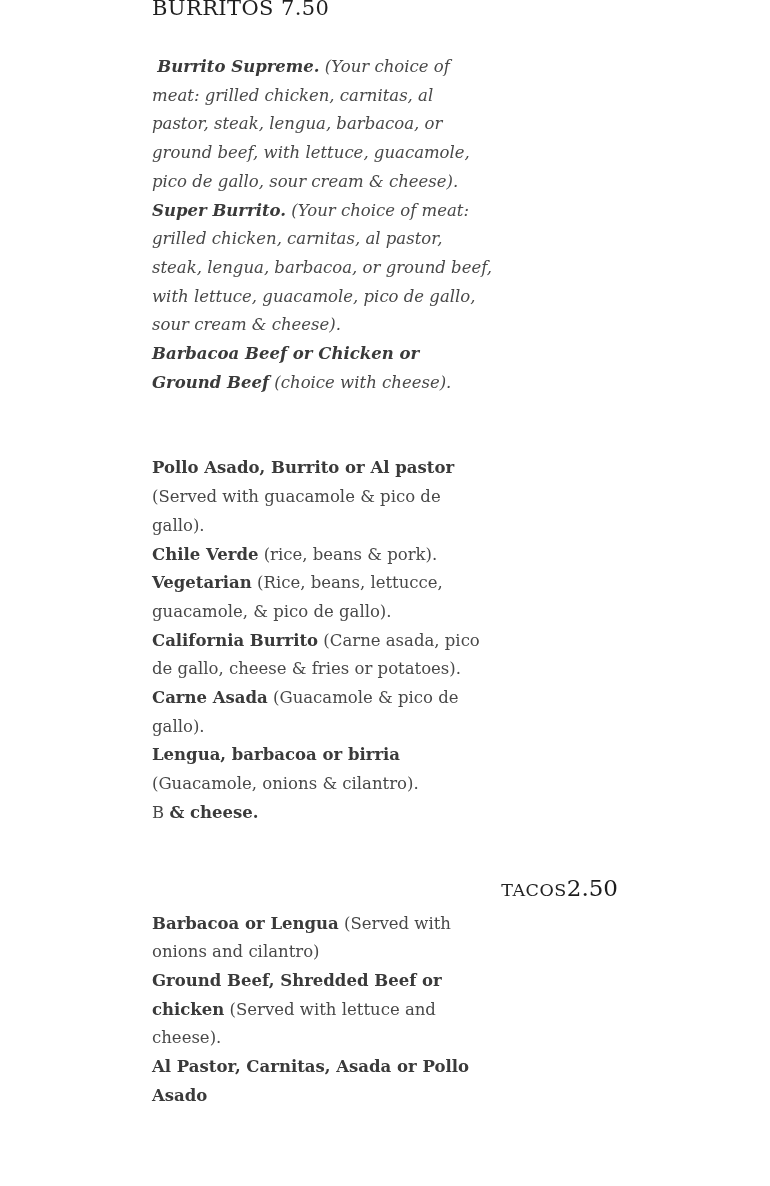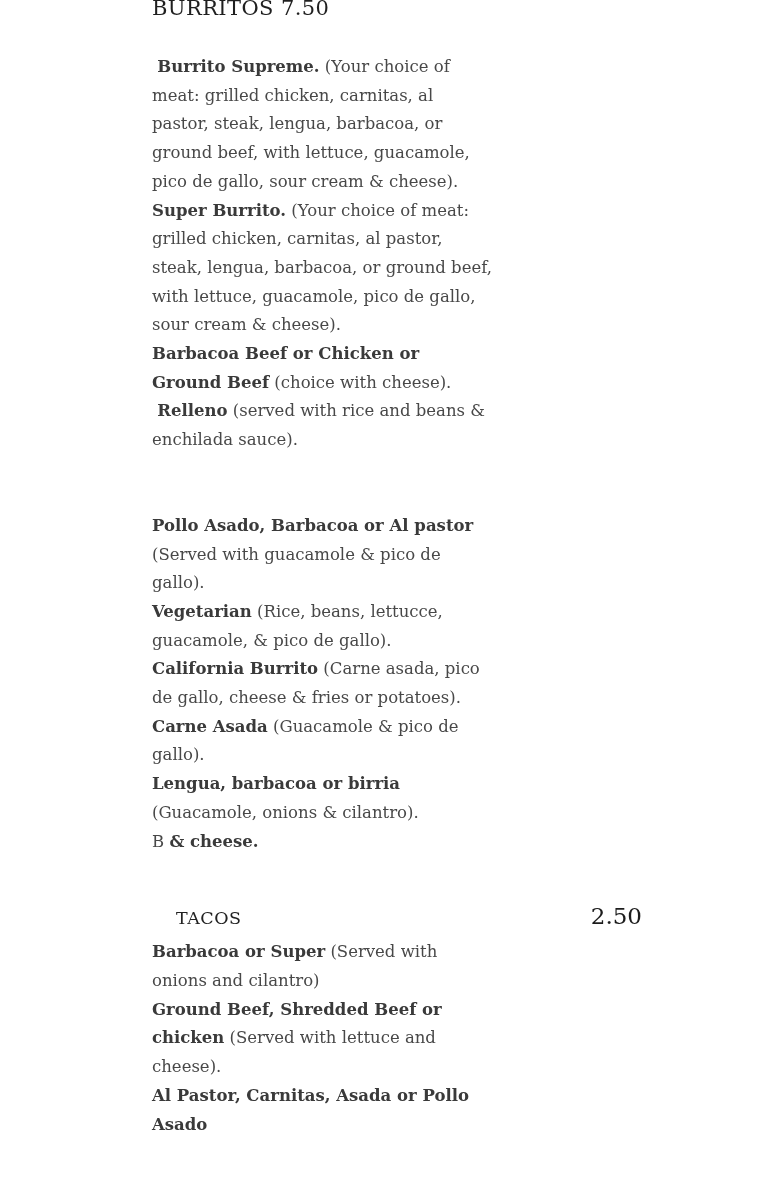--- a/index.html
+++ b/index.html
@@ -38,30 +38,29 @@
     line-height: 28.7px;
   }
   .items p.item {
     margin: 0;
     padding: 0;
   }
   .items b {
     font-weight: 700;
     color: #3a3a3a;
   }
-  .group-first { margin-top: 35px; }
+  .group-first { margin-top: 35px; font-style: italic; }
   .group-spaced { margin-top: 57px; }
   .section-header-row {
     width: 466px;
     display: flex;
-    justify-content: space-between;
+    justify-content: flex-end;
     align-items: baseline;
     margin-top: 48px;
     margin-bottom: 8px;
-    margin-left: 24px;
   }
   h2.sub-title {
     font-family: "DejaVu Serif", serif;
     font-size: 17.5px;
     line-height: 24px;
     font-weight: 400;
     color: #222222;
     letter-spacing: 0.5px;
     margin: 0;
   }
@@ -79,41 +78,41 @@
 <div class="page">
   <div class="content">
 
     <div>
       <h1 class="section-title">BURRITOS 7.50</h1>
 
       <div class="items group-first">
         <p class="item"><span>&nbsp;</span><b>Burrito Supreme.</b><span> (Your choice of meat: grilled chicken, carnitas, al pastor, steak, lengua, barbacoa, or ground beef, with lettuce, guacamole, pico de gallo, sour cream &amp; cheese).</span></p>
         <p class="item"><span></span><b>Super Burrito.</b><span> (Your choice of meat: grilled chicken, carnitas, al pastor, steak, lengua, barbacoa, or ground beef, with lettuce, guacamole, pico de gallo, sour cream &amp; cheese).</span></p>
         <p class="item"><span></span><b>Barbacoa Beef or Chicken or Ground Beef</b><span> (choice with cheese).</span></p>
-        <p class="item"><span>&nbsp;</span><b>Relleno</b><span> (served with rice and beans &amp; enchilada sauce).</span></p>
       </div>
 
       <div class="items group-spaced">
-        <p class="item"><span></span><b>Pollo Asado, Barbacoa or Al pastor</b><span> (Served with guacamole &amp; pico de gallo).</span></p>
+        <p class="item"><span></span><b>Pollo Asado, Burrito or Al pastor</b><span> (Served with guacamole &amp; pico de gallo).</span></p>
+        <p class="item"><span></span><b>Chile Verde</b><span> (rice, beans &amp; pork).</span></p>
         <p class="item"><span></span><b>Vegetarian</b><span> (Rice, beans, lettucce, guacamole, &amp; pico de gallo).</span></p>
         <p class="item"><span></span><b>California Burrito</b><span> (Carne asada, pico de gallo, cheese &amp; fries or potatoes).</span></p>
         <p class="item"><span></span><b>Carne Asada</b><span> (Guacamole &amp; pico de gallo).</span></p>
         <p class="item"><span></span><b>Lengua, barbacoa or birria</b><span> (Guacamole, onions &amp; cilantro).</span></p>
         <p class="item"><span>B </span><b>&amp; cheese.</b><span></span></p>
       </div>
     </div>
 
     <div>
       <div class="section-header-row">
         <h2 class="sub-title">TACOS</h2>
         <span class="price">2.50</span>
       </div>
 
       <div class="items">
-        <p class="item"><span></span><b>Barbacoa or Super</b><span> (Served with onions and cilantro)</span></p>
+        <p class="item"><span></span><b>Barbacoa or Lengua</b><span> (Served with onions and cilantro)</span></p>
         <p class="item"><span></span><b>Ground Beef, Shredded Beef or chicken</b><span> (Served with lettuce and cheese).</span></p>
         <p class="item"><span></span><b>Al Pastor, Carnitas, Asada or Pollo Asado</b></p>
 
       </div>
     </div>
 
   </div>
 </div>
 
 </body></html>

